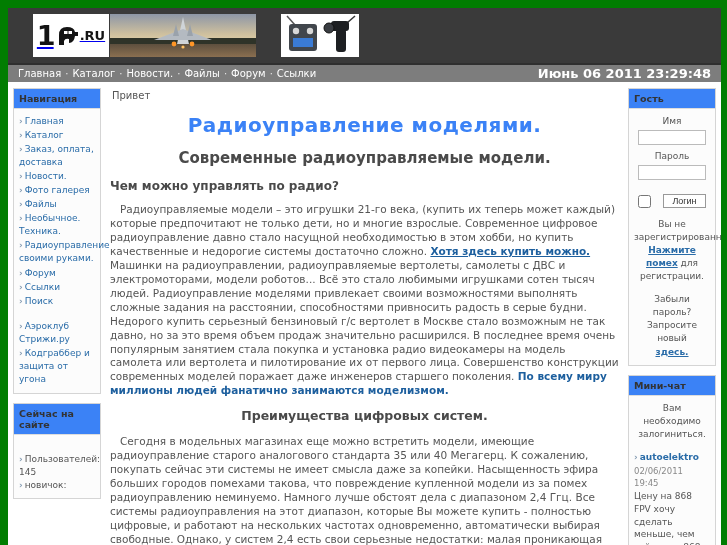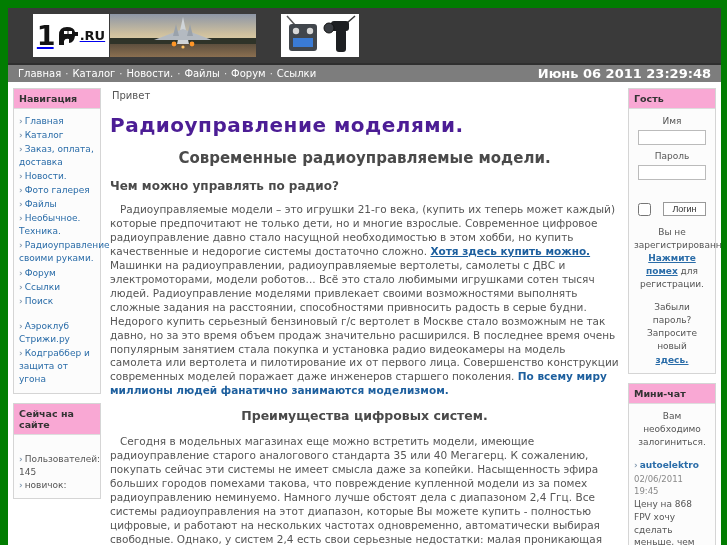--- a/index.html
+++ b/index.html
@@ -22,46 +22,46 @@
   .navbar .dot { margin:0 4px; color:#e8e8e8; }
   .navbar .dt { margin-left:auto; font-weight:bold; font-size:13px;text-align:right; }
 
   
   .cols { display:flex; align-items:flex-start; padding:6px 5px 0 5px; background:#fff; }
   .col-l { width:88px; flex:none; }
   .col-m { flex:1; padding:0 9px; min-width:0; }
   .col-r { width:88px; flex:none; }
 
   .panel { border:1px solid #d5d5d5; background:#fcfcfc; margin-bottom:9px; font-size:9px; color:#555; }
-  .panel-h { background:#f9a8d4; border-bottom:1px solid #ddd; padding:4px 5px; font-weight:bold; font-size:9.5px; color:#333; }
+  .panel-h { background:#3b82f6; border-bottom:1px solid #ddd; padding:4px 5px; font-weight:bold; font-size:9.5px; color:#333; }
   .panel-b { padding:6px 5px; line-height:1.45; }
   .panel a { color:#2a6ca8; text-decoration:none; }
   .arr { color:#8aa0b5; margin-right:2px; font-weight:bold; }
   .navlist div { margin-bottom:1px; }
   .gap-top { margin-top:12px; }
   .mb6 { margin-bottom:6px; }
 
   
   .gcenter { text-align:center; }
   .gcenter label { display:block; margin-bottom:2px; color:#555; }
   .gcenter input[type=text], .gcenter input[type=password] { width:68px; height:15px; border:1px solid #bbb; background:#fff; margin-bottom:5px; font-size:9px; }
-  .login-row { display:flex; align-items:center; justify-content:center; gap:12px; margin:17px 0 10px 0; }
+  .login-row { display:flex; align-items:center; justify-content:center; gap:12px; margin:9px 0 10px 0; }
   .login-row button { font-size:9px; padding:1px 8px; border:1px solid #999; background:#fff; color:#333; }
   .blk { margin-bottom:10px; }
   .lnk-u { font-weight:bold; text-decoration:underline !important; }
 
   
   .msg { margin-top:10px; }
   .msg .u { font-weight:bold; }
   .msg .d { color:#888; font-size:8.5px; margin:1px 0; }
   .msg .t { line-height:1.4; }
 
   
   .greet { font-size:10px; color:#555; margin:2px 0 12px 2px; }
-  h1.t1 { text-align:left; font-size:20px; color:#4c1d95; letter-spacing:0.5px; margin:6px 0 12px 0; }
+  h1.t1 { text-align:center; font-size:20px; color:#3b82f6; letter-spacing:0.5px; margin:6px 0 12px 0; }
   h2.t2 { text-align:center; font-size:15px; color:#4a4a4a; margin:0 0 12px 0; }
   h3.t3 { text-align:left; font-size:12px; color:#4a4a4a; margin:0 0 10px 0; }
   h4.t4 { text-align:center; font-size:12.5px; color:#4a4a4a; margin:10px 0 12px 0; }
   .para { font-size:10.5px; color:#555; line-height:1.33; margin-bottom:9px; }
   .ind { text-indent:10px; }
   .para a { color:#1d5f9e; }
   .lnkb { font-weight:bold; text-decoration:underline; }
   .bluestrong { color:#1d5f9e; font-weight:bold; text-decoration:none; }
 </style>
 </head>

